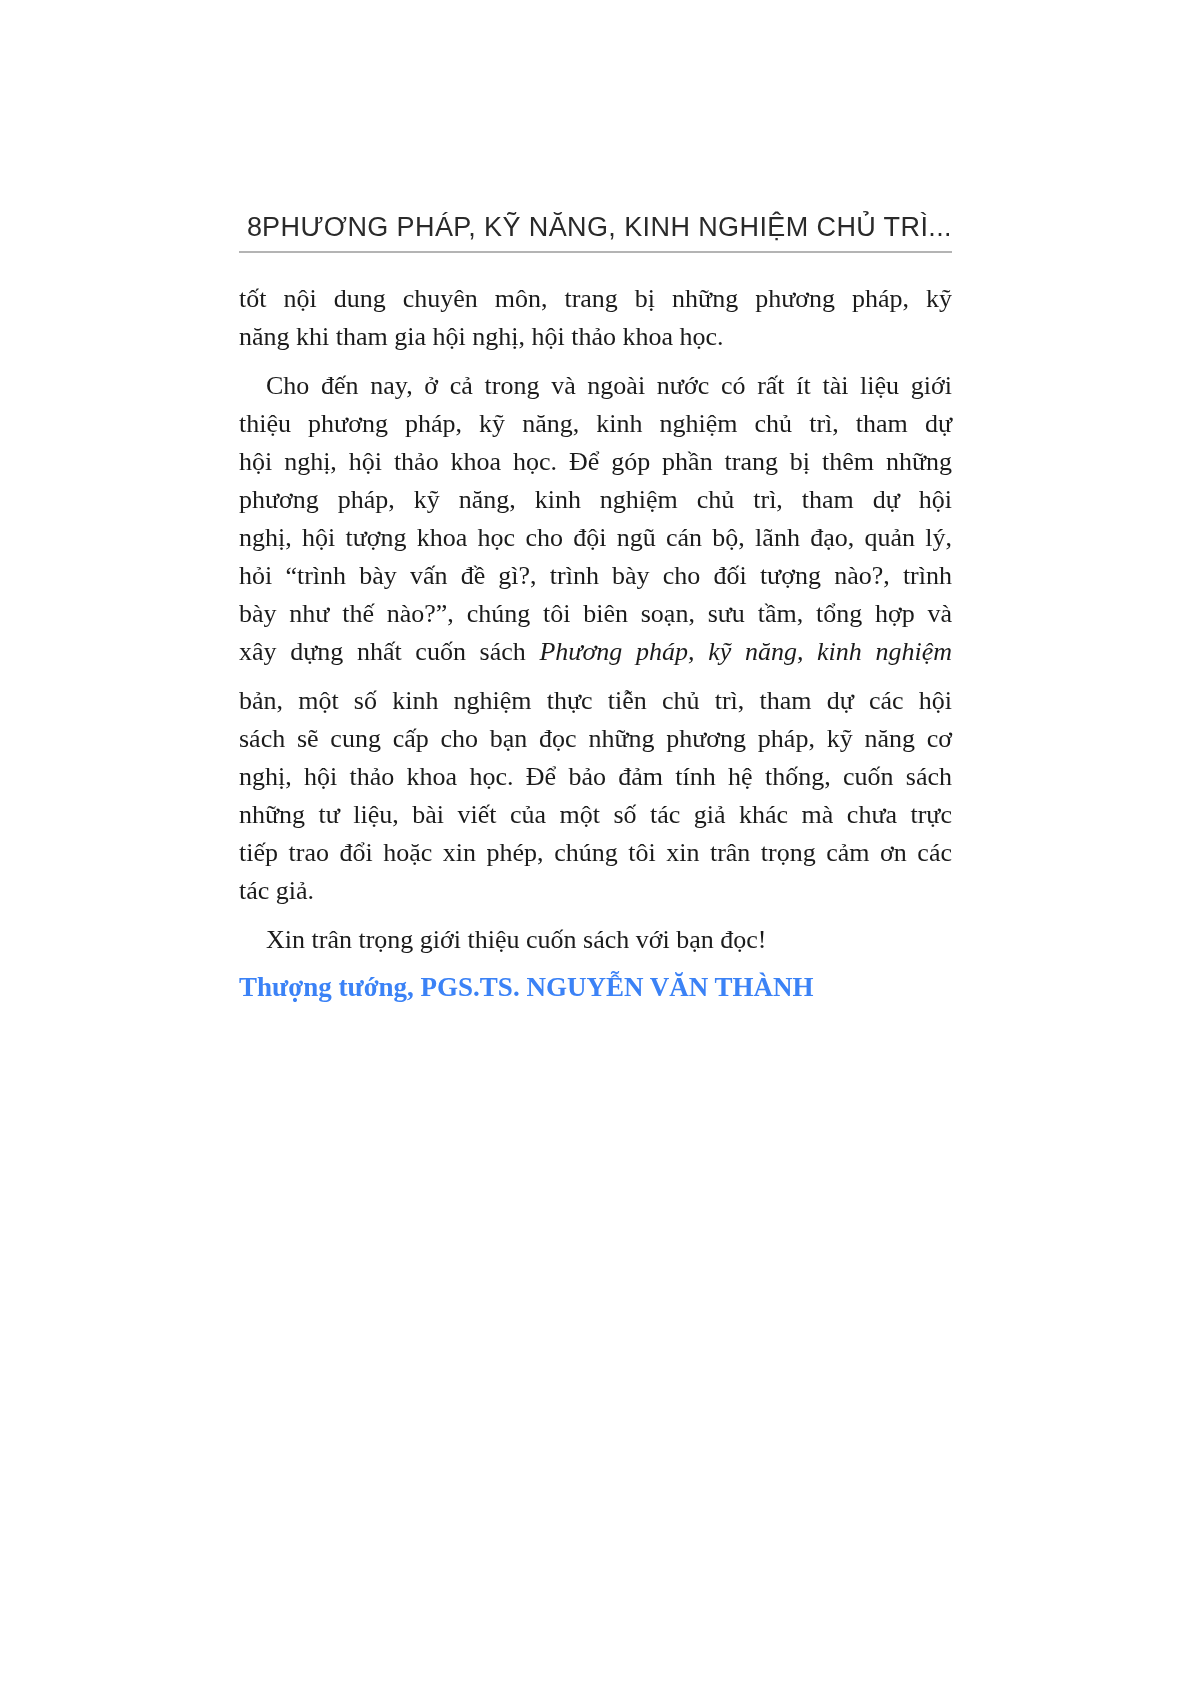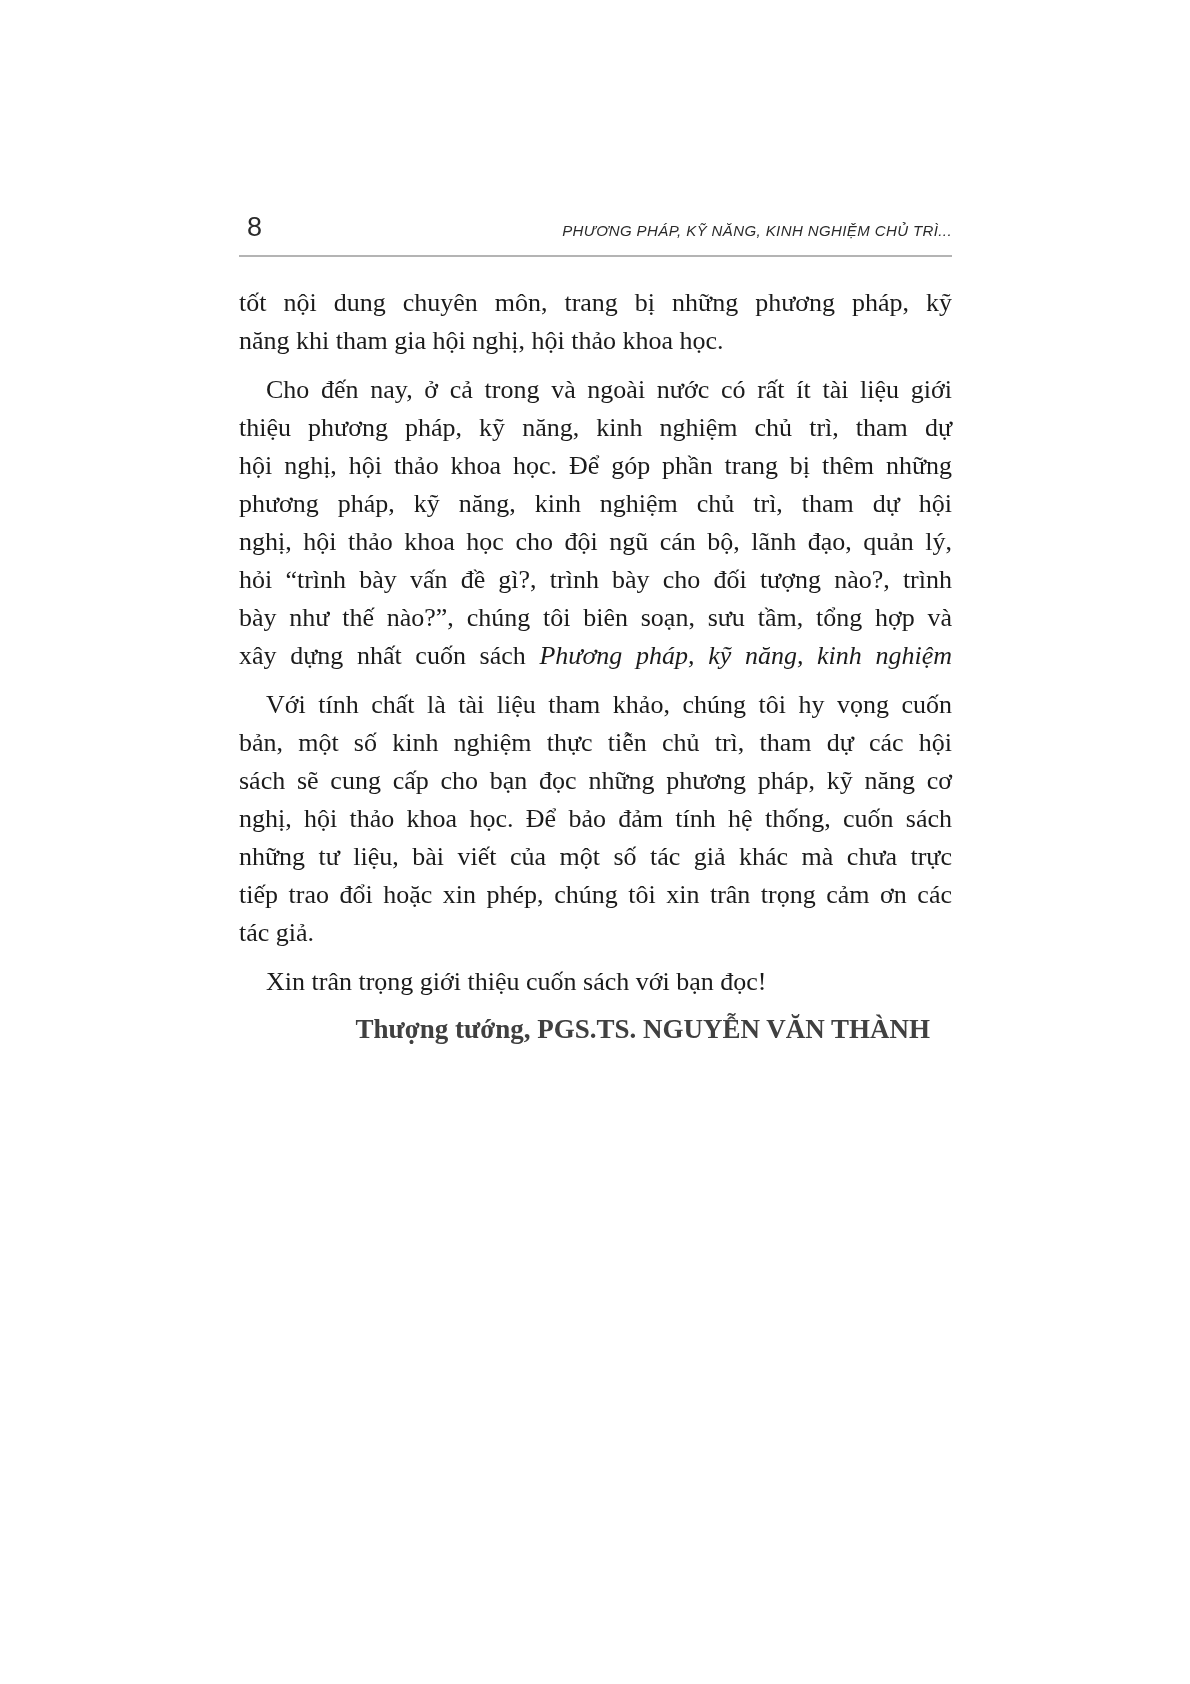--- a/index.html
+++ b/index.html
@@ -30,25 +30,24 @@
     color: #2a2a2a;
     padding-bottom: 9px;
     border-bottom: 2px solid #b4b4b4;
   }
   .page-number {
     font-size: 27px;
     line-height: 30px;
     padding-left: 8px;
   }
   .running-title {
-    font-size: 15px;
+    font-size: 27px;
     line-height: 30px;
     letter-spacing: 0.4px;
     white-space: nowrap;
-    font-style: italic;
   }
   .body-text {
     margin-top: 27px;
     font-size: 26px;
   }
   .para {
     margin: 0 0 11px 0;
   }
   .line {
     line-height: 38px;
@@ -61,25 +60,24 @@
     text-align-last: left;
   }
   .line.indent {
     text-indent: 27px;
   }
   .italic {
     font-style: italic;
   }
   .signature {
     padding-right: 22px;
-    text-align: right;
     font-weight: bold;
     font-size: 27px;
     line-height: 34px;
-    color: #404040;
+    color: #3b82f6;
     white-space: nowrap;
   }
 </style>
 </head>
 <body>
 
 <div class="page">
   <div class="content">
 
     <div class="page-header">
@@ -90,27 +88,26 @@
     <div class="body-text" id="paragraphs">
         <div class="para">
           <div class="line"><span>tốt nội dung chuyên môn, trang bị những phương pháp, kỹ</span></div>
           <div class="line last"><span>năng khi tham gia hội nghị, hội thảo khoa học.</span></div>
         </div>
         <div class="para">
           <div class="line indent"><span>Cho đến nay, ở cả trong và ngoài nước có rất ít tài liệu giới</span></div>
           <div class="line"><span>thiệu phương pháp, kỹ năng, kinh nghiệm chủ trì, tham dự</span></div>
           <div class="line"><span>hội nghị, hội thảo khoa học. Để góp phần trang bị thêm những</span></div>
           <div class="line"><span>phương pháp, kỹ năng, kinh nghiệm chủ trì, tham dự hội</span></div>
-          <div class="line"><span>nghị, hội thảo khoa học cho đội ngũ cán bộ, lãnh đạo, quản lý,</span></div>
+          <div class="line"><span>nghị, hội tượng khoa học cho đội ngũ cán bộ, lãnh đạo, quản lý,</span></div>
           <div class="line"><span>hỏi “trình bày vấn đề gì?, trình bày cho đối tượng nào?, trình</span></div>
           <div class="line"><span>bày như thế nào?”, chúng tôi biên soạn, sưu tầm, tổng hợp và</span></div>
           <div class="line"><span>xây dựng nhất cuốn sách </span><span class="italic">Phương pháp, kỹ năng, kinh nghiệm</span></div>
         </div>
         <div class="para">
-          <div class="line indent"><span>Với tính chất là tài liệu tham khảo, chúng tôi hy vọng cuốn</span></div>
           <div class="line"><span>bản, một số kinh nghiệm thực tiễn chủ trì, tham dự các hội</span></div>
           <div class="line"><span>sách sẽ cung cấp cho bạn đọc những phương pháp, kỹ năng cơ</span></div>
           <div class="line"><span>nghị, hội thảo khoa học. Để bảo đảm tính hệ thống, cuốn sách</span></div>
           <div class="line"><span>những tư liệu, bài viết của một số tác giả khác mà chưa trực</span></div>
           <div class="line"><span>tiếp trao đổi hoặc xin phép, chúng tôi xin trân trọng cảm ơn các</span></div>
           <div class="line last"><span>tác giả.</span></div>
         </div>
         <div class="para">
           <div class="line last indent"><span>Xin trân trọng giới thiệu cuốn sách với bạn đọc!</span></div>
         </div>

